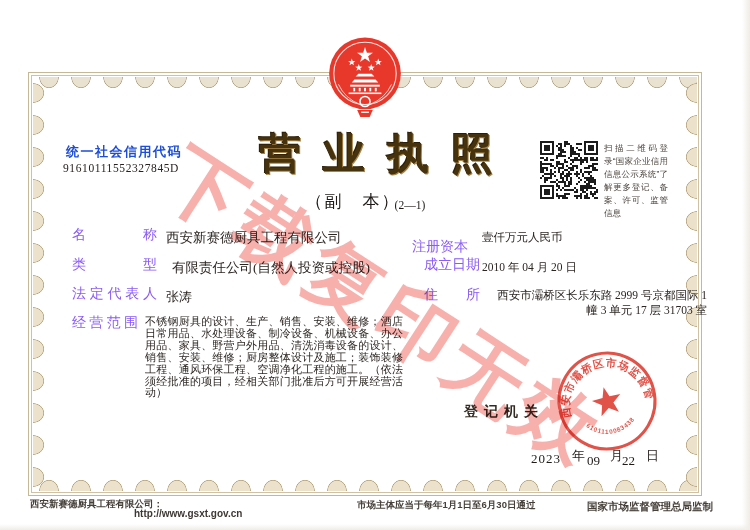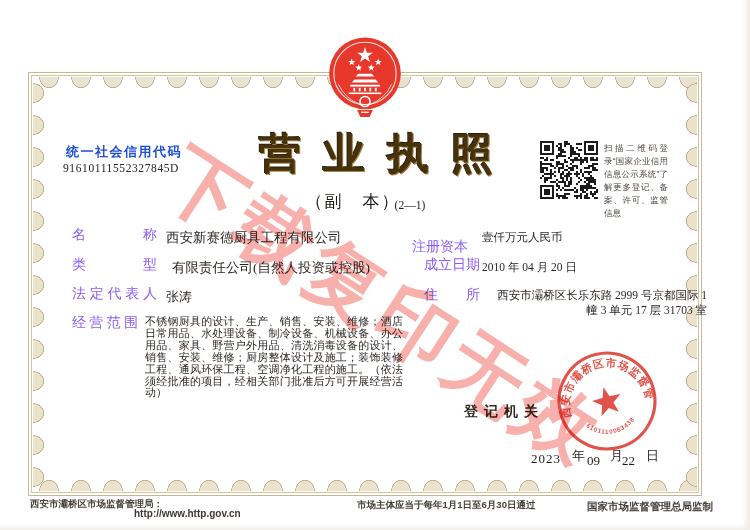--- a/index.html
+++ b/index.html
@@ -483,18 +483,18 @@
   <text fill="#dd3a2e" font-size="10.5" font-weight="bold" letter-spacing="1">
     <textPath href="#sealArcTop" startOffset="6">西安市灞桥区市场监督管理局</textPath>
   </text>
   <text fill="#dd3a2e" font-size="6.2" font-weight="bold" letter-spacing="0.8">
     <textPath href="#sealArcBottom" startOffset="5">6101110083438</textPath>
   </text>
 </svg>
 
 <div class="abs watermark">下载复印无效</div>
 
-<div class="abs footer-txt" style="left:30px;top:498px;">西安市灞桥区市场监督管理局：</div>
-<div class="abs footer-url" style="left:134px;top:508px;">http://www.http.gov.cn</div>
+<div class="abs footer-txt" style="left:30px;top:498px;">西安新赛德厨具工程有限公司：</div>
+<div class="abs footer-url" style="left:134px;top:508px;">http://www.gsxt.gov.cn</div>
 <div class="abs footer-txt footer-mid" style="left:357px;top:499px;">
   <div>市场主体应当于每年1月1日至6月30日通过</div>
 </div>
 <div class="abs footer-txt" style="left:587px;top:500px;font-size:10.5px;">国家市场监督管理总局监制</div>
 
 </body></html>

